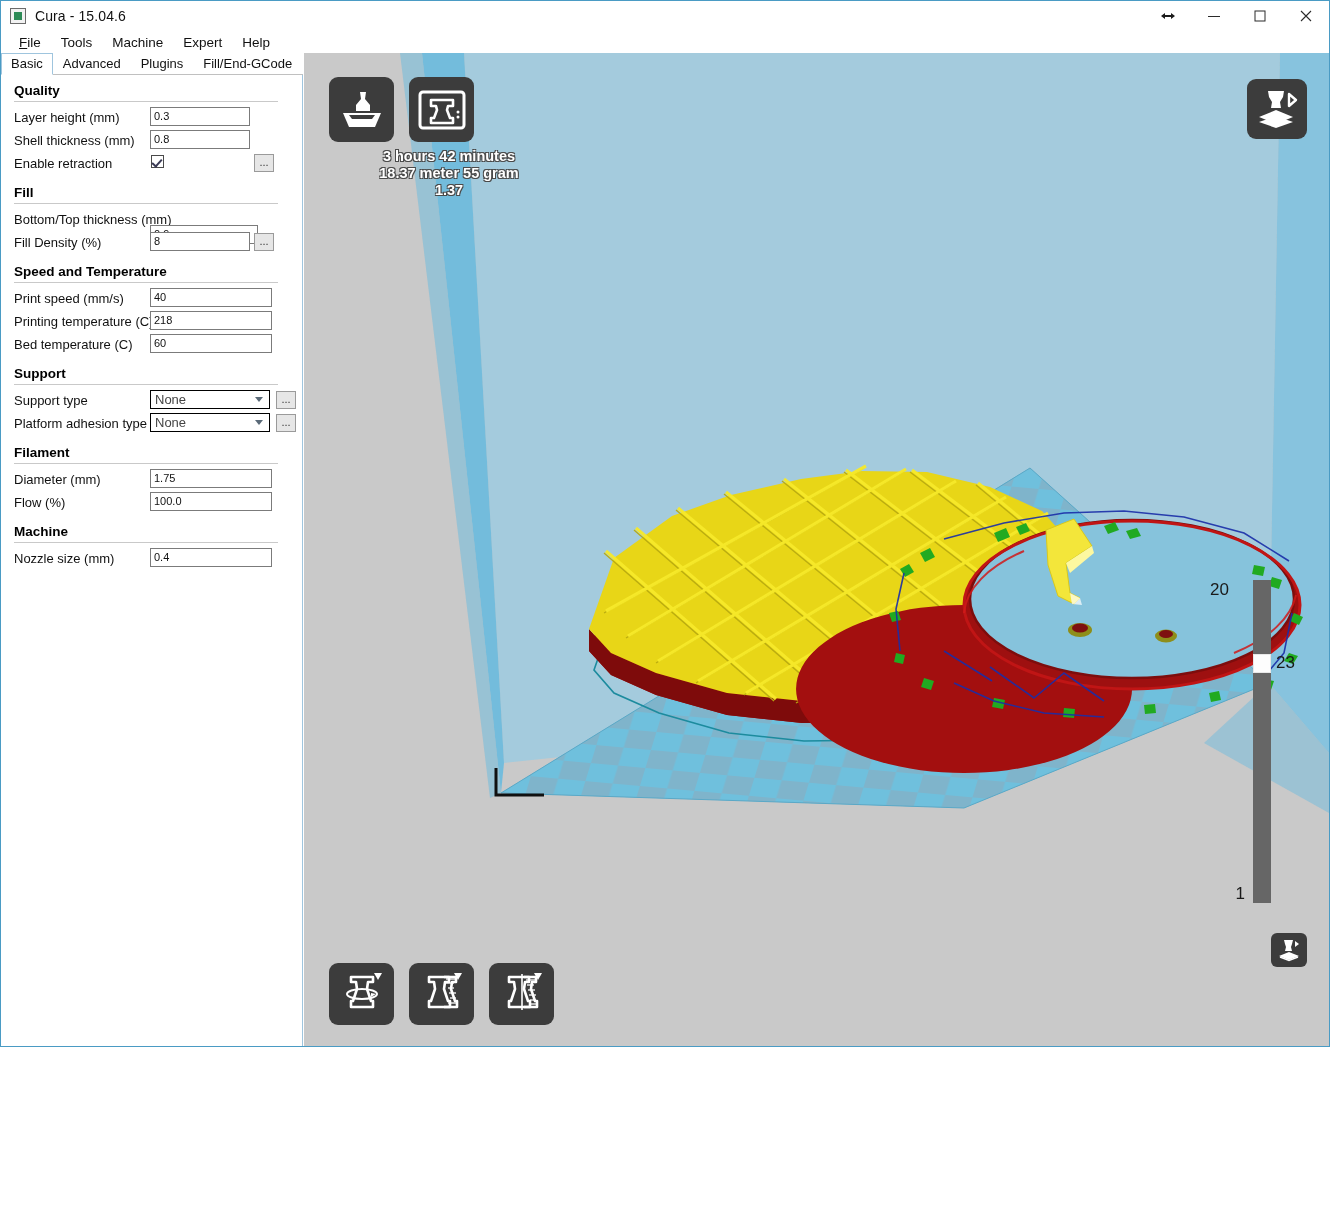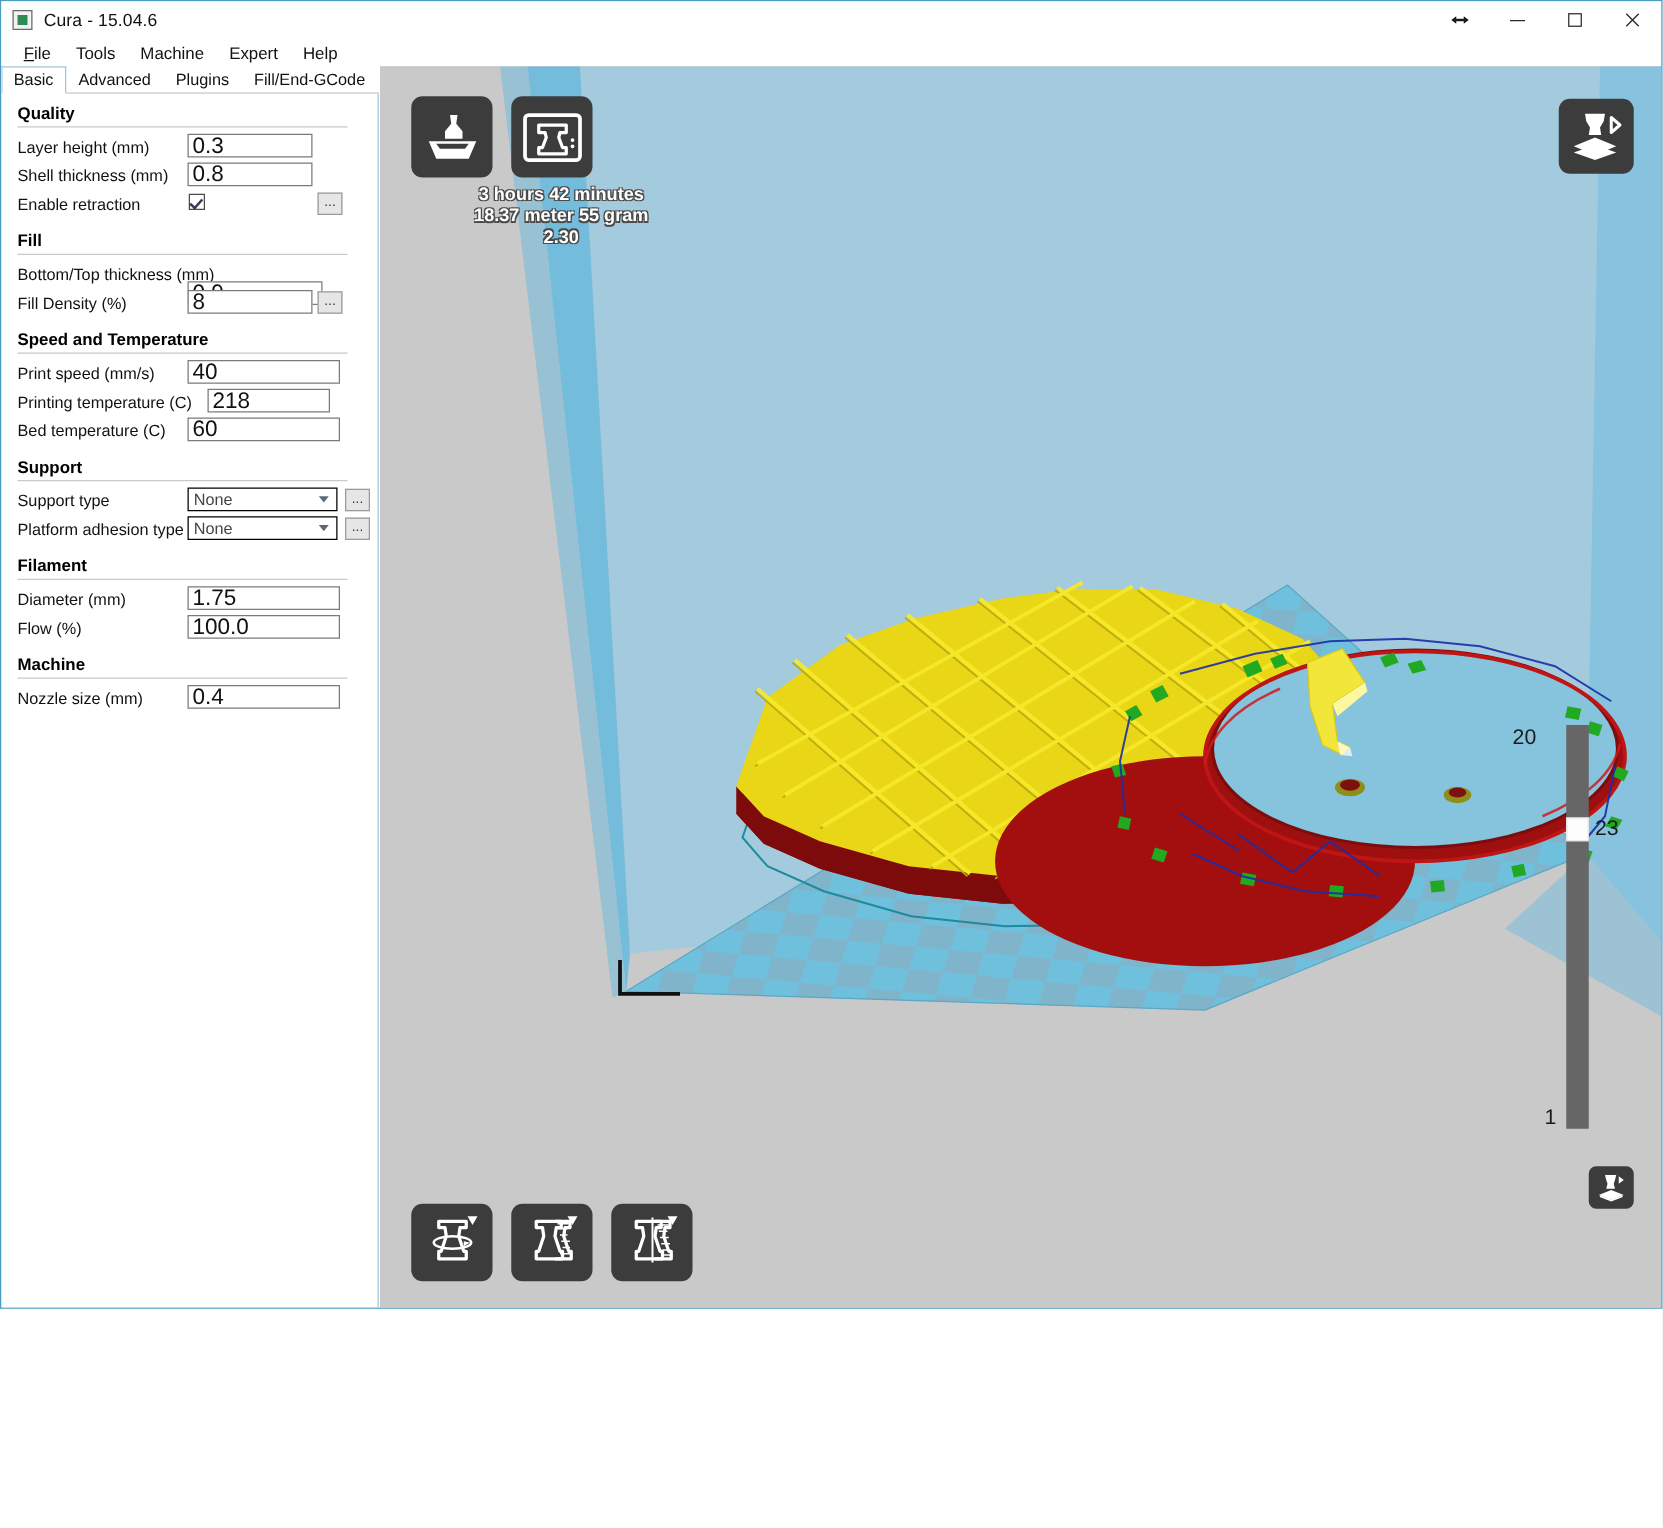--- a/index.html
+++ b/index.html
@@ -102,21 +102,21 @@
   .row {
     display: flex; align-items: center; height: 22px; margin: 0 0 1px 0;
     padding-left: 12px;
   }
   .row-label {
     font-size: 13px; color: #111; flex: none;
   }
   .field {
     border: 1px solid #7b7b7b;
     background: #ffffff;
-    font-size: 18px; color: #111;
+    font-size: 11px; color: #111;
     height: 19px; line-height: 19px;
     padding: 0 3px;
     box-sizing: border-box;
     font-family: "Liberation Sans", sans-serif;
   }
   .row .field { position: absolute; }
   .cbox {
     width: 13px; height: 13px; border: 1px solid #4a4a4a; background:#fff;
     position: relative; box-sizing: border-box;
   }
@@ -271,21 +271,21 @@
 
     <div class="group-head" style="padding-top:10px;">Speed and Temperature</div>
     <div class="group-rule"></div>
 
     <div class="row" style="position:relative;">
       <span class="row-label">Print speed (mm/s)</span>
       <input class="field" style="left: 148px; top: 1px; width: 122px;" value="40">
     </div>
     <div class="row" style="position:relative;">
       <span class="row-label">Printing temperature (C)</span>
-      <input class="field" style="left: 164px; top: 1px; width: 98px;" value="218">
+      <input class="field" style="left: 148px; top: 1px; width: 122px;" value="218">
     </div>
     <div class="row" style="position:relative;">
       <span class="row-label">Bed temperature (C)</span>
       <input class="field" style="left: 148px; top: 1px; width: 122px;" value="60">
     </div>
 
     <div class="group-head" style="padding-top:10px;">Support</div>
     <div class="group-rule"></div>
 
     <div class="row" style="position:relative;">
@@ -479,21 +479,21 @@
         <rect x="2" y="4" width="44" height="36" rx="3" fill="none" stroke="#ffffff" stroke-width="3"></rect>
         <path d="M13 12 L35 12 L35 18 L30 18 L29 22 L32 30 L35 30 L35 35 L13 35 L13 30 L16 30 L19 22 L18 18 L13 18 Z" fill="none" stroke="#ffffff" stroke-width="2.6" stroke-linejoin="round"></path>
         <circle cx="40" cy="24" r="1.5" fill="#ffffff"></circle>
         <circle cx="40" cy="29" r="1.5" fill="#ffffff"></circle>
       </svg>
     </div>
 
     <div class="printinfo" style="left:35px; top:95px; width:220px;">
       <div>3 hours 42 minutes</div>
       <div>18.37 meter 55 gram</div>
-      <div>2.30</div>
+      <div>1.37</div>
     </div>
 
     <div class="vp-btn" style="right:22px; top:26px; width:60px; height:60px;">
       <svg width="44" height="42" viewBox="0 0 44 42">
         <path d="M13 3 L29 3 L28 9 L25 14 L26 20 L16 20 L17 14 L14 9 Z" fill="#ffffff"></path>
         <path d="M34 6 L41 12 L34 18 Z" fill="none" stroke="#ffffff" stroke-width="2.4" stroke-linejoin="round"></path>
         <path d="M21 22 L38 29 L21 36 L4 29 Z" fill="#ffffff"></path>
         <path d="M21 28 L38 34 L21 40 L4 34 Z" fill="#ffffff"></path>
       </svg>
     </div>

